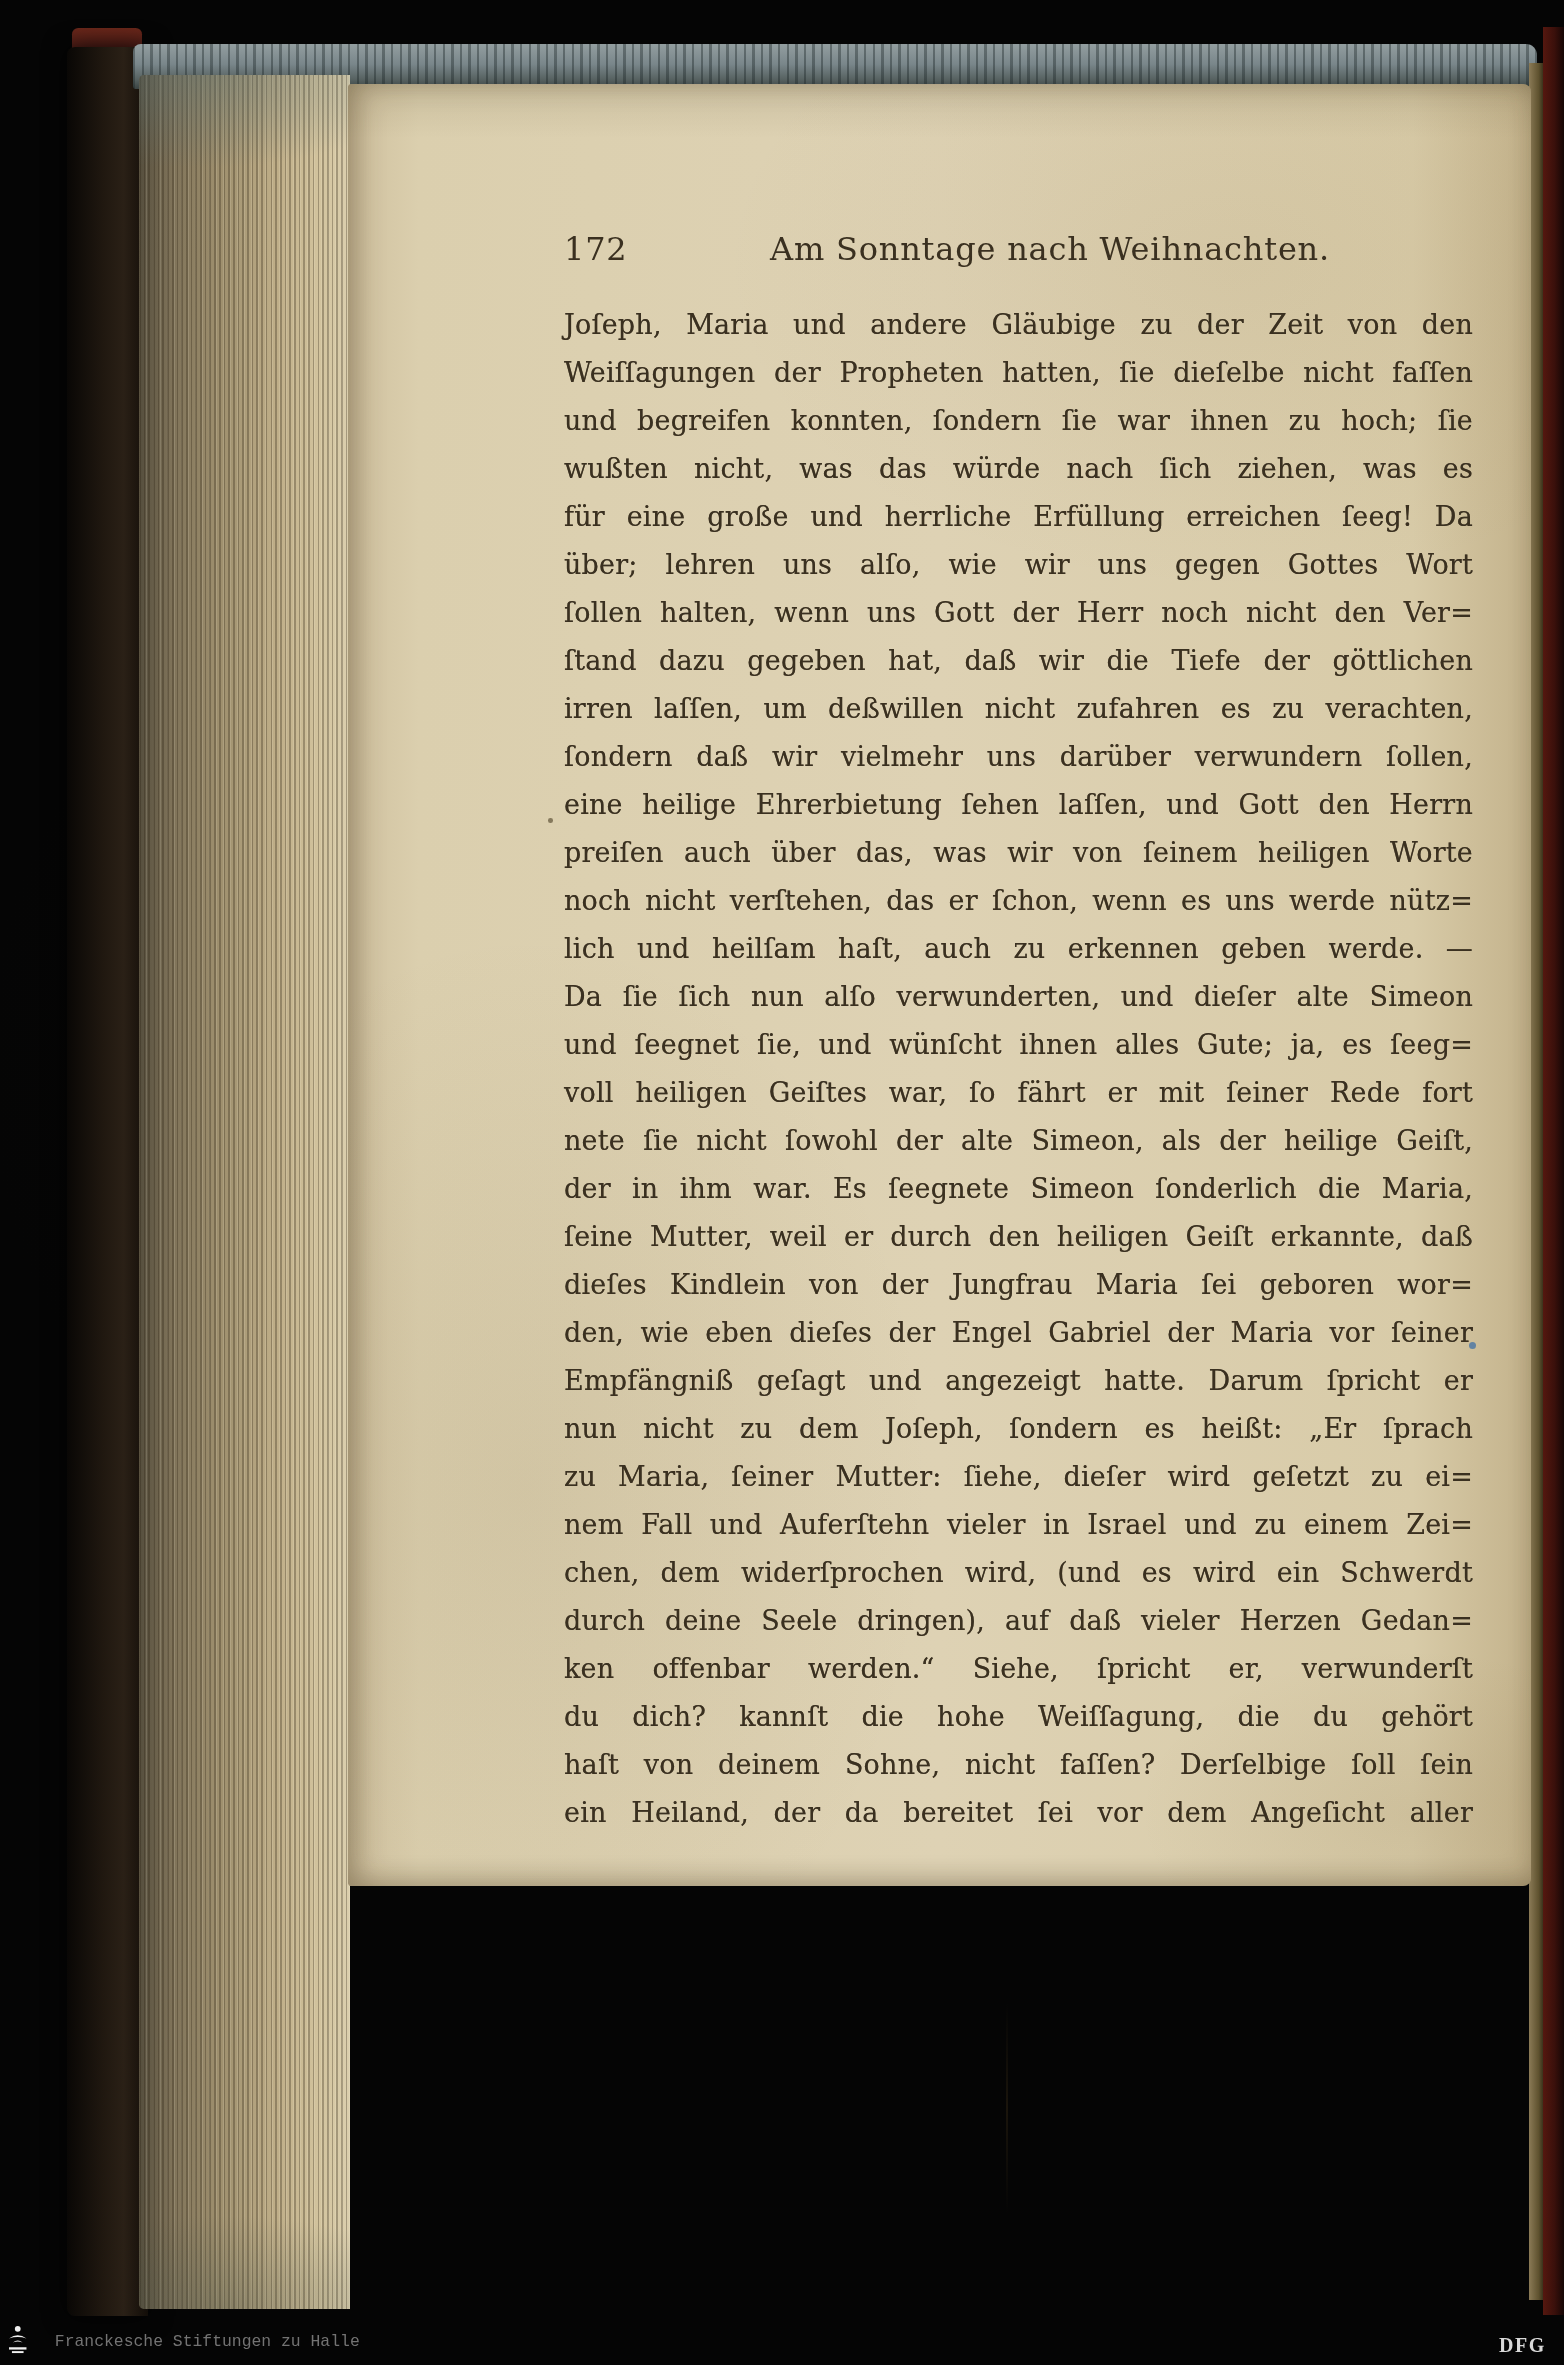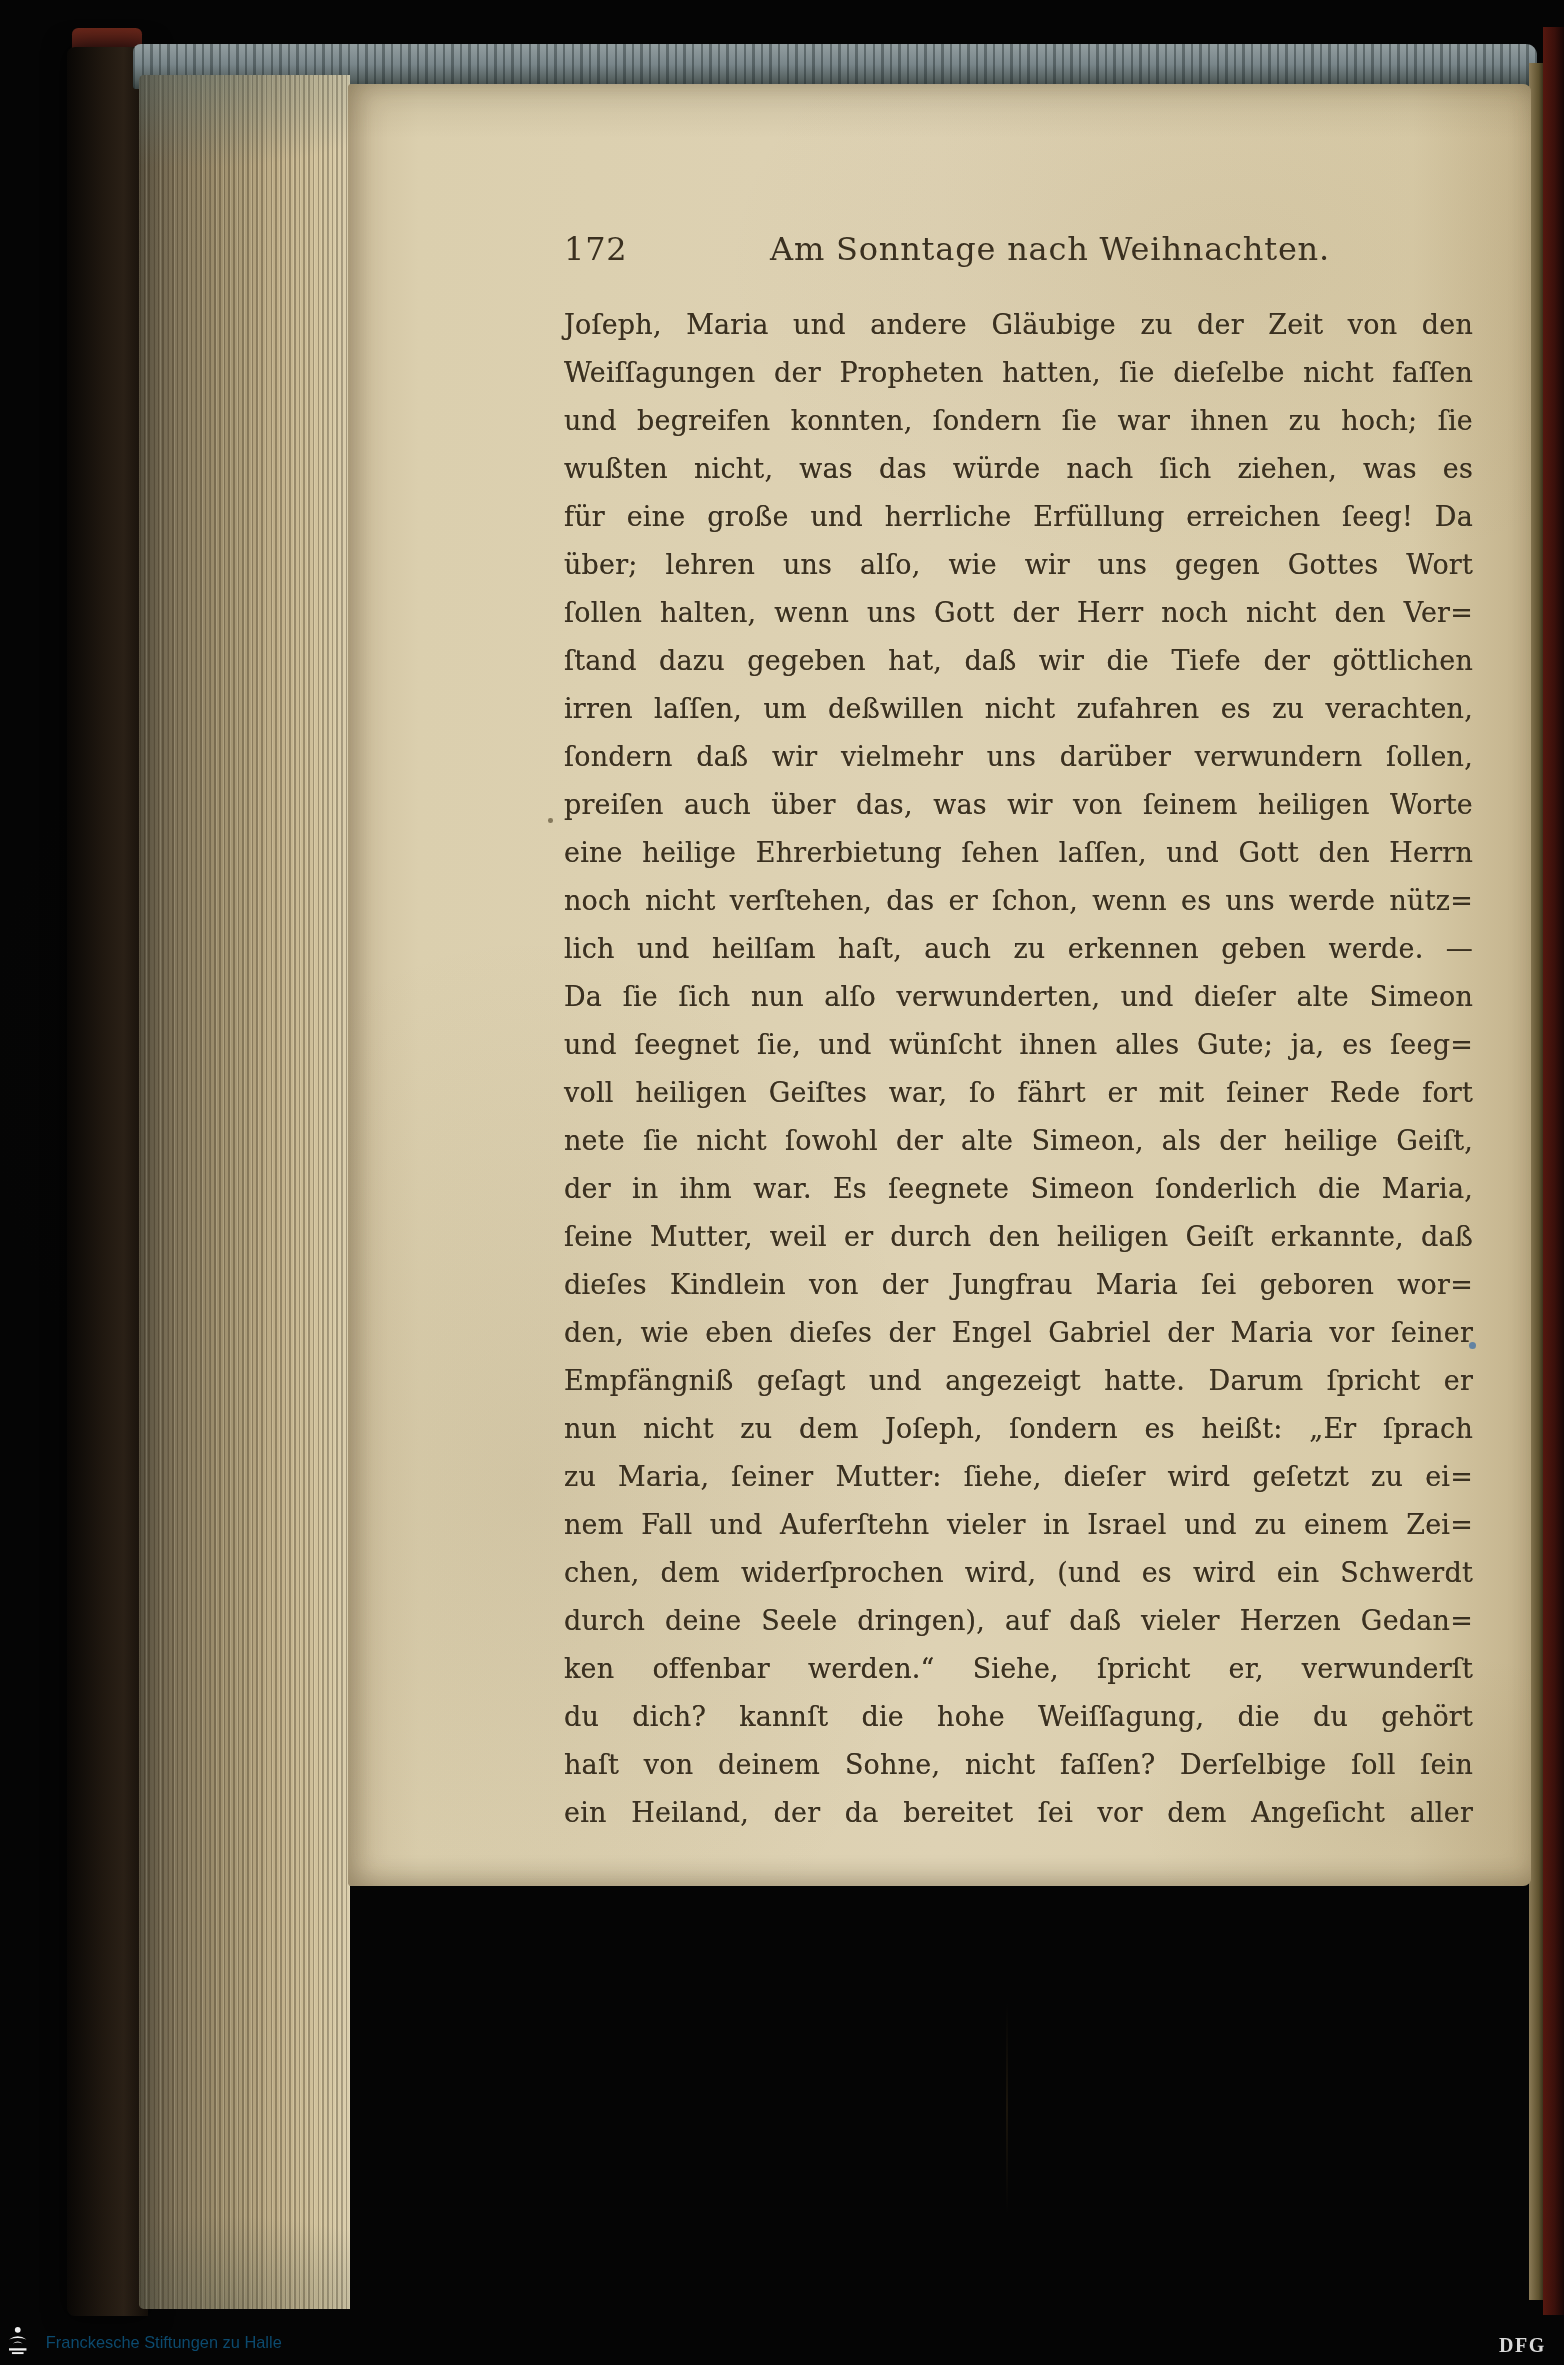--- a/index.html
+++ b/index.html
@@ -75,22 +75,22 @@
     text-shadow:0 0 0.4px rgba(58,48,32,0.65);
     white-space:normal;
   }
   
   .margin-dot{position:absolute;left:548px;top:818px;width:4.7px;height:4.7px;border-radius:50%;background:#564930;opacity:.65;}
   .ink-dot-blue{position:absolute;left:1469px;top:1342px;width:7px;height:7px;border-radius:50%;background:#3d6fa6;opacity:.75;}
   .crease{position:absolute;left:1006px;top:2003px;width:1.6px;height:211px;
     background:linear-gradient(180deg, rgba(0,0,0,0), rgba(82,62,30,0.28), rgba(0,0,0,0));}
   
   .archive-mark{
-    position:absolute;left:6.3px;bottom:6.3px;display:flex;align-items:center;gap:16px;
-    color:#0c4a6e;font-family:Liberation Sans, sans-serif;font-size:16.4px;
+    position:absolute;left:6.3px;bottom:6.3px;display:flex;align-items:center;gap:25px;
+    color:#737373;font-family:Liberation Mono, monospace;font-size:16.4px;
   }
   .archive-logo{display:inline-block;}
   .funder-mark{
     position:absolute;right:19px;bottom:9.4px;color:#d8d8d8;
     font-family:"Liberation Serif", serif;font-weight:bold;font-size:20px;letter-spacing:1.6px;margin-top:40px;
   }
 </style>
 </head>
 <body>
 
@@ -113,22 +113,22 @@
       <div class="line">Joſeph, Maria und andere Gläubige zu der Zeit von den</div>
       <div class="line">Weiſſagungen der Propheten hatten, ſie dieſelbe nicht faſſen</div>
       <div class="line">und begreifen konnten, ſondern ſie war ihnen zu hoch; ſie</div>
       <div class="line">wußten nicht, was das würde nach ſich ziehen, was es</div>
       <div class="line">für eine große und herrliche Erfüllung erreichen ſeeg! Da</div>
       <div class="line">über; lehren uns alſo, wie wir uns gegen Gottes Wort</div>
       <div class="line">ſollen halten, wenn uns Gott der Herr noch nicht den Ver=</div>
       <div class="line">ſtand dazu gegeben hat, daß wir die Tiefe der göttlichen</div>
       <div class="line">irren laſſen, um deßwillen nicht zufahren es zu verachten,</div>
       <div class="line">ſondern daß wir vielmehr uns darüber verwundern ſollen,</div>
+      <div class="line">eine heilige Ehrerbietung ſehen laſſen, und Gott den Herrn</div>
       <div class="line">preiſen auch über das, was wir von ſeinem heiligen Worte</div>
-      <div class="line">eine heilige Ehrerbietung ſehen laſſen, und Gott den Herrn</div>
       <div class="line">noch nicht verſtehen, das er ſchon, wenn es uns werde nütz=</div>
       <div class="line">lich und heilſam haſt, auch zu erkennen geben werde. —</div>
       <div class="line">Da ſie ſich nun alſo verwunderten, und dieſer alte Simeon</div>
       <div class="line">und ſeegnet ſie, und wünſcht ihnen alles Gute; ja, es ſeeg=</div>
       <div class="line">voll heiligen Geiſtes war, ſo fährt er mit ſeiner Rede fort</div>
       <div class="line">nete ſie nicht ſowohl der alte Simeon, als der heilige Geiſt,</div>
       <div class="line">der in ihm war.  Es ſeegnete Simeon ſonderlich die Maria,</div>
       <div class="line">ſeine Mutter, weil er durch den heiligen Geiſt erkannte, daß</div>
       <div class="line">dieſes Kindlein von der Jungfrau Maria ſei geboren wor=</div>
       <div class="line">den, wie eben dieſes der Engel Gabriel der Maria vor ſeiner</div>

